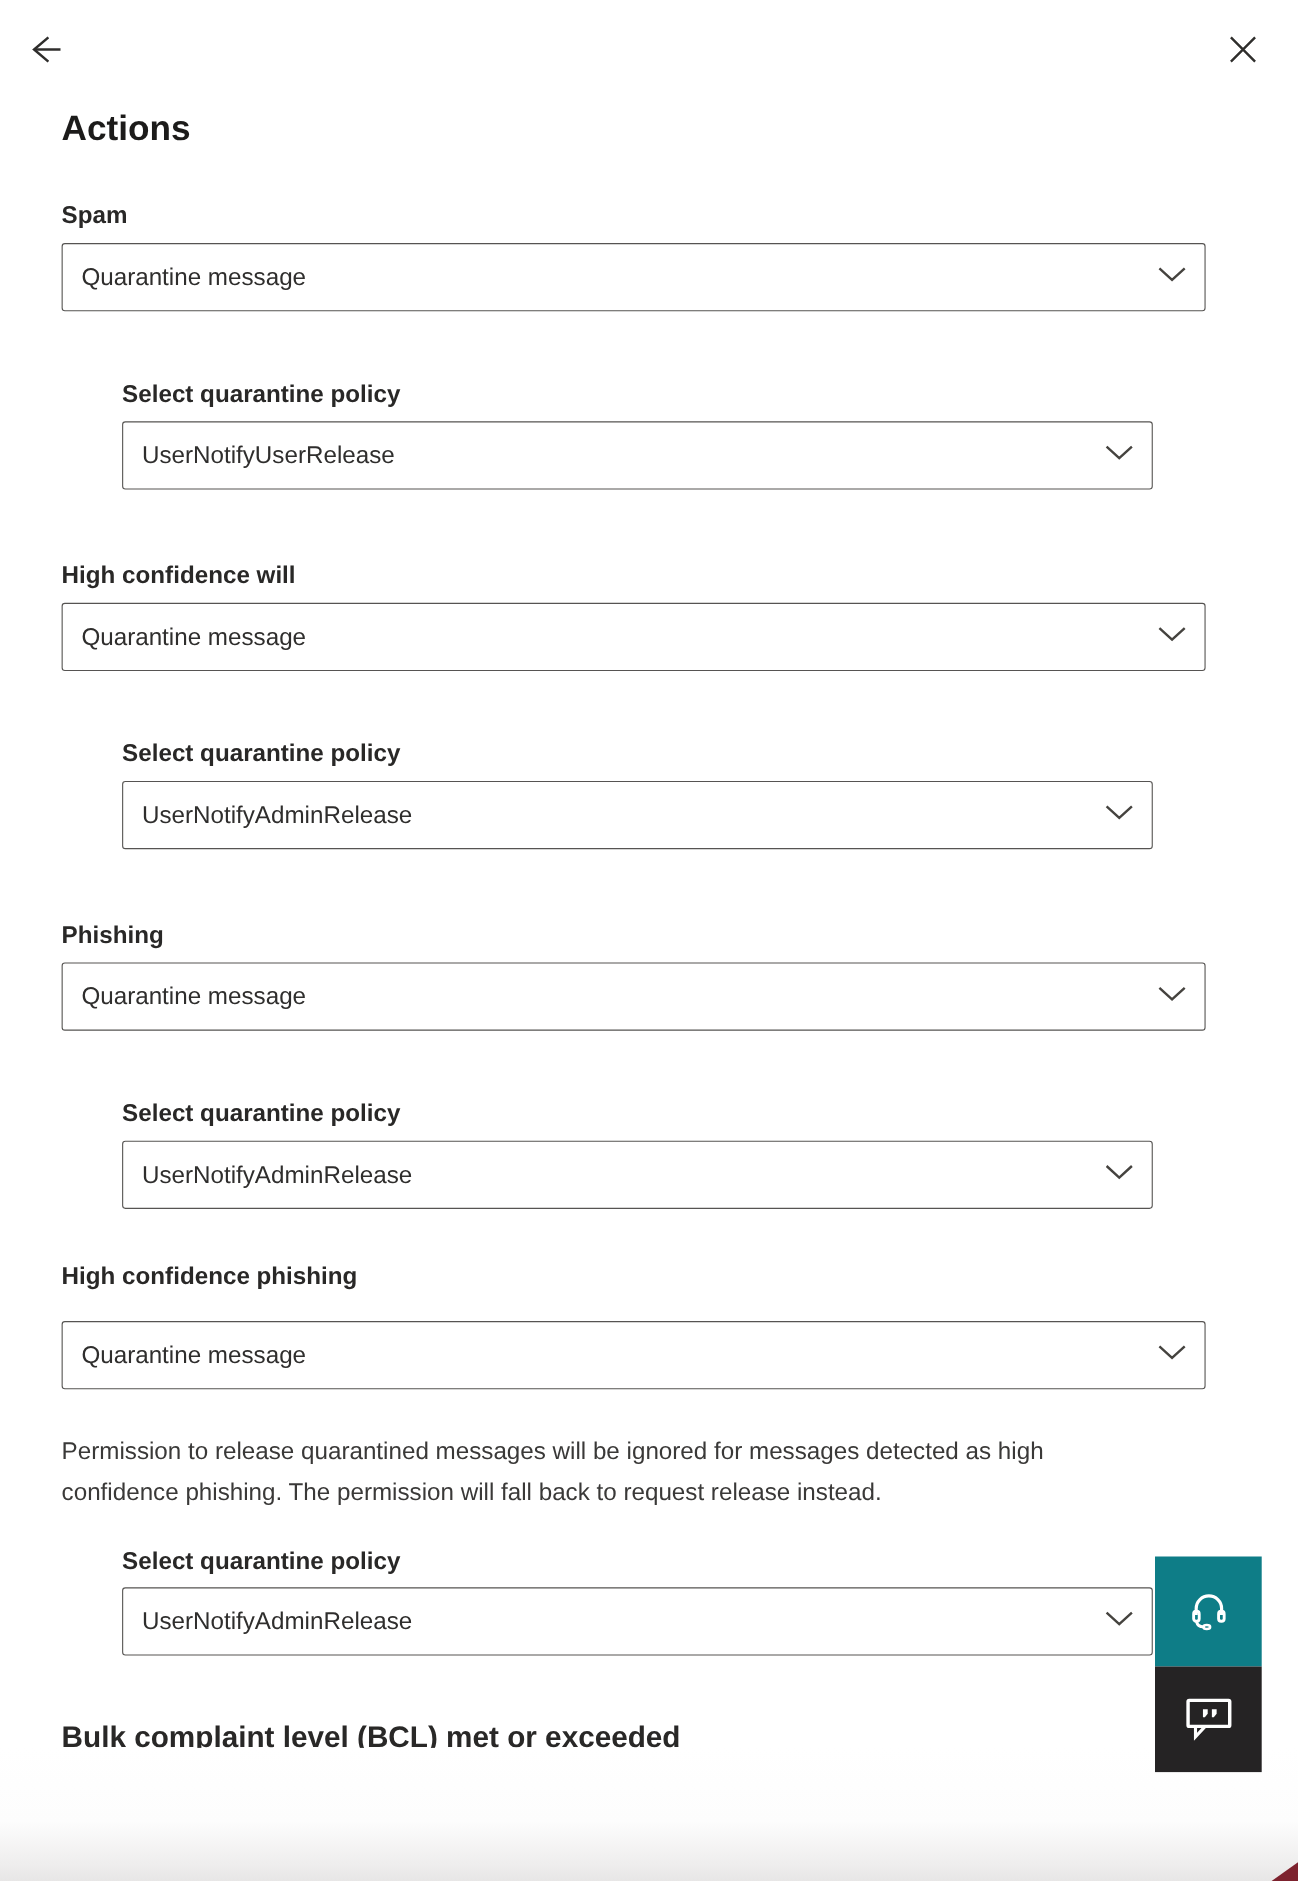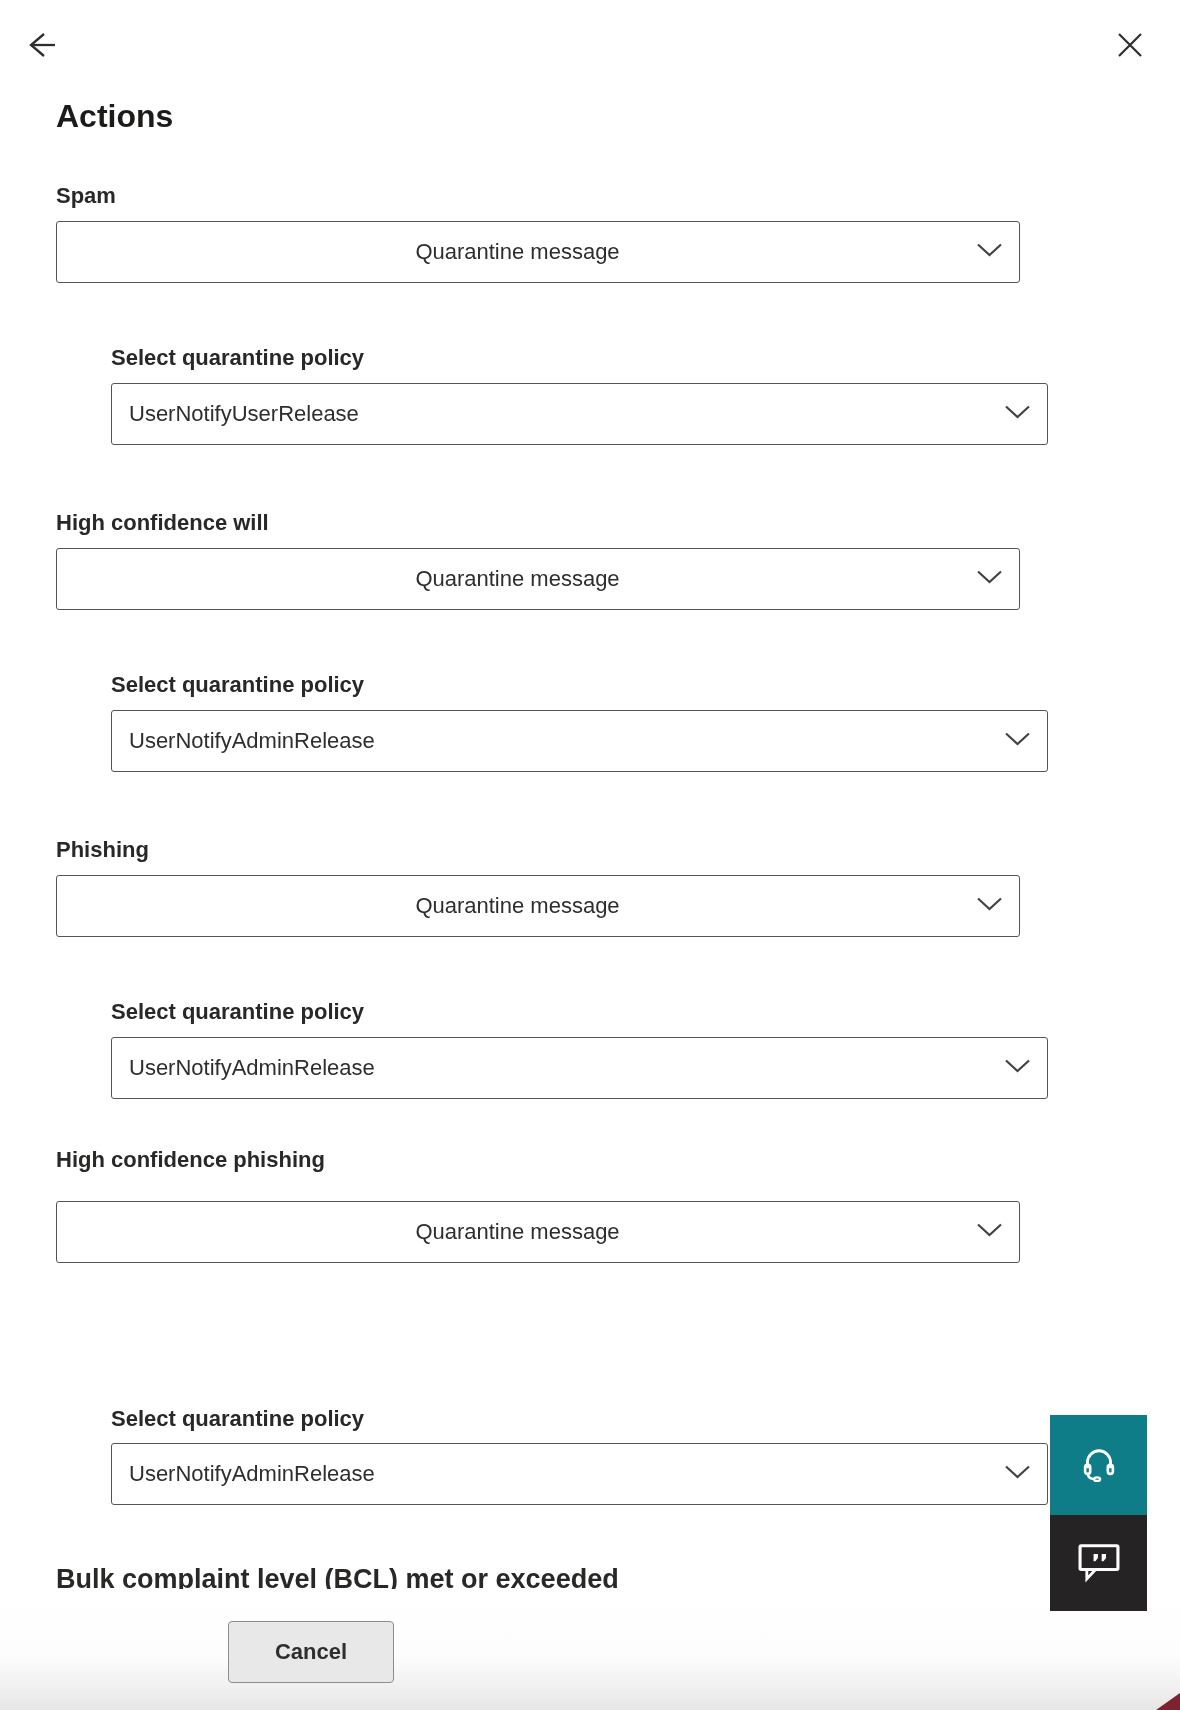--- a/index.html
+++ b/index.html
@@ -15,21 +15,21 @@
   .page-title{position:absolute; left:56px; top:94px; font-size:32px; font-weight:700; color:#1c1b1a; line-height:44px;}
 
   .sec-label{position:absolute; left:56px; font-size:22px; font-weight:600; color:#292827; line-height:34px; white-space:nowrap;}
   .policy-label{left:111px;}
 
   .select{
     position:absolute; height:62px; background:#fff;
     border:1.5px solid #565452; border-radius:3px; box-sizing:border-box;
     display:flex; align-items:center; padding:0 58px 0 17px; cursor:pointer;
   }
-  .select.top{left:56px; width:964px;justify-content:center;}
+  .select.top{left:56px; width:1040px;}
   .select.nested{left:111px; width:937px;}
   .select .val{font-size:22px; color:#2f2e2d; white-space:nowrap; overflow:hidden;}
   .select .chev{position:absolute; right:16px; top:50%; transform:translateY(-50%);}
 
   .note{
     position:absolute; left:56px; top:1300px; width:960px;
     font-size:22px; line-height:38px; color:#3a3938;
   }
 
   .bcl-label{position:absolute; left:56px; top:1562px; font-size:27px; font-weight:600; color:#292827; line-height:34px; white-space:nowrap; z-index:1;}
@@ -138,34 +138,34 @@
 
   <div class="sec-label" style="top:1143px">High confidence phishing</div>
   <div class="select top" style="top:1201px">
     <span class="val">Quarantine message</span>
     <span class="chev">
       <svg width="27" height="15" viewBox="0 0 27 15" fill="none">
           <path d="M2 2 L13.5 12.5 L25 2" stroke="#45433f" stroke-width="2.2" fill="none"></path>
         </svg>
     </span>
   </div>
+  <div class="note">Permission to release quarantined messages will be ignored for messages detected as high confidence phishing. The permission will fall back to request release instead.</div>
   <div class="sec-label policy-label" style="top:1402px">Select quarantine policy</div>
   <div class="select nested" style="top:1443px">
     <span class="val">UserNotifyAdminRelease</span>
     <span class="chev">
       <svg width="27" height="15" viewBox="0 0 27 15" fill="none">
           <path d="M2 2 L13.5 12.5 L25 2" stroke="#45433f" stroke-width="2.2" fill="none"></path>
         </svg>
     </span>
   </div>
 
   <div class="bcl-label">Bulk complaint level (BCL) met or exceeded</div>
 
   <div id="footer">
-    <button class="btn" id="cancel-btn">Cancel</button>
   </div>
 
   <button class="widget" id="support-btn" style="background:#0e7d87">
     <span>
       <svg width="44" height="44" viewBox="0 0 32 32" fill="none">
         <path d="M7.6 19 V14.8 a8.4 8.4 0 0 1 16.8 0 V19" stroke="#ffffff" stroke-width="2.1" fill="none"></path>
         <rect x="5.9" y="16.6" width="3.7" height="6.6" rx="1.7" stroke="#ffffff" stroke-width="1.9" fill="none"></rect>
         <rect x="22.4" y="16.6" width="3.7" height="6.6" rx="1.7" stroke="#ffffff" stroke-width="1.9" fill="none"></rect>
         <path d="M7.8 23.4 q0.7 3.3 4.6 3.5" stroke="#ffffff" stroke-width="1.9" fill="none"></path>
         <ellipse cx="14.6" cy="27" rx="2.2" ry="1.3" stroke="#ffffff" stroke-width="1.7" fill="none"></ellipse>

